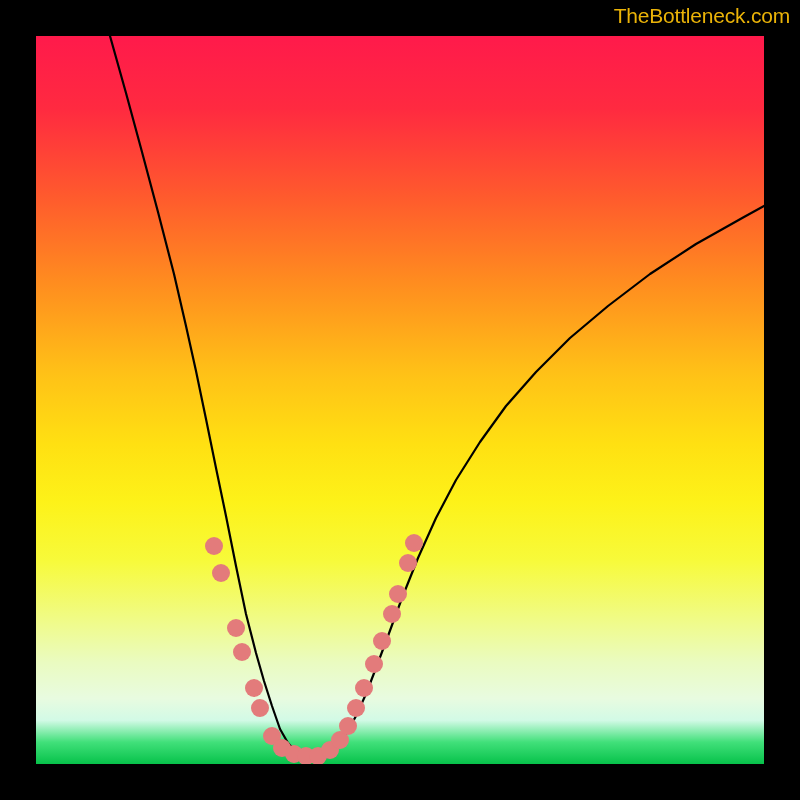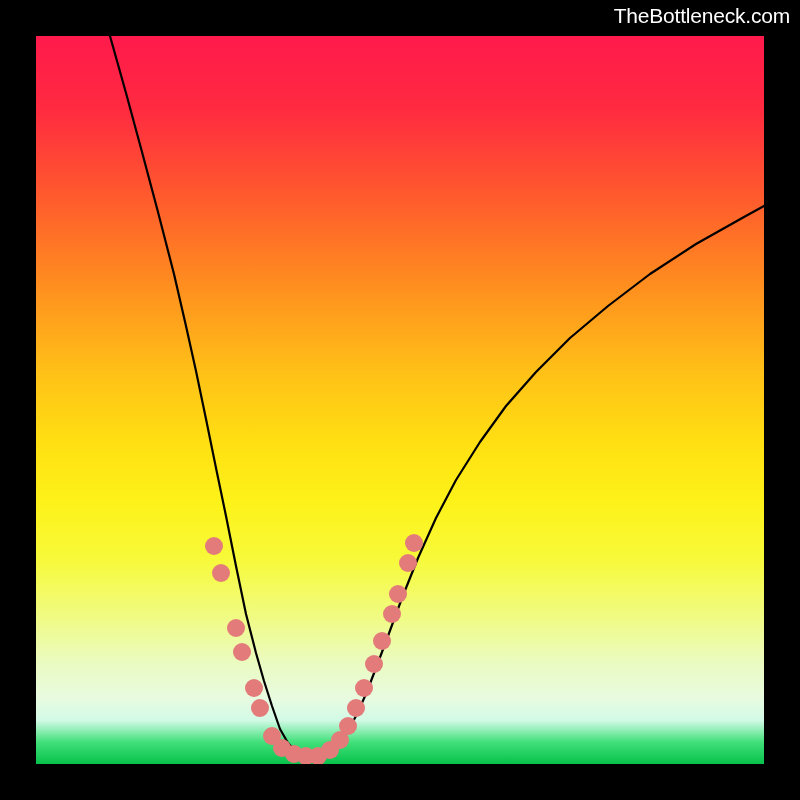--- a/index.html
+++ b/index.html
@@ -45,21 +45,21 @@
     position: absolute;
     left: 0;
     top: 0;
     width: 728px;
     height: 728px;
   }
   .watermark {
     position: absolute;
     top: 4px;
     right: 10px;
-    color: #ffffff;
+    color: #eab308;
     font-size: 21px;
     font-weight: 400;
     letter-spacing: -0.2px;
   }
 </style>
 </head>
 <body>
 
 <div class="frame">
   <div class="watermark">TheBottleneck.com</div>

